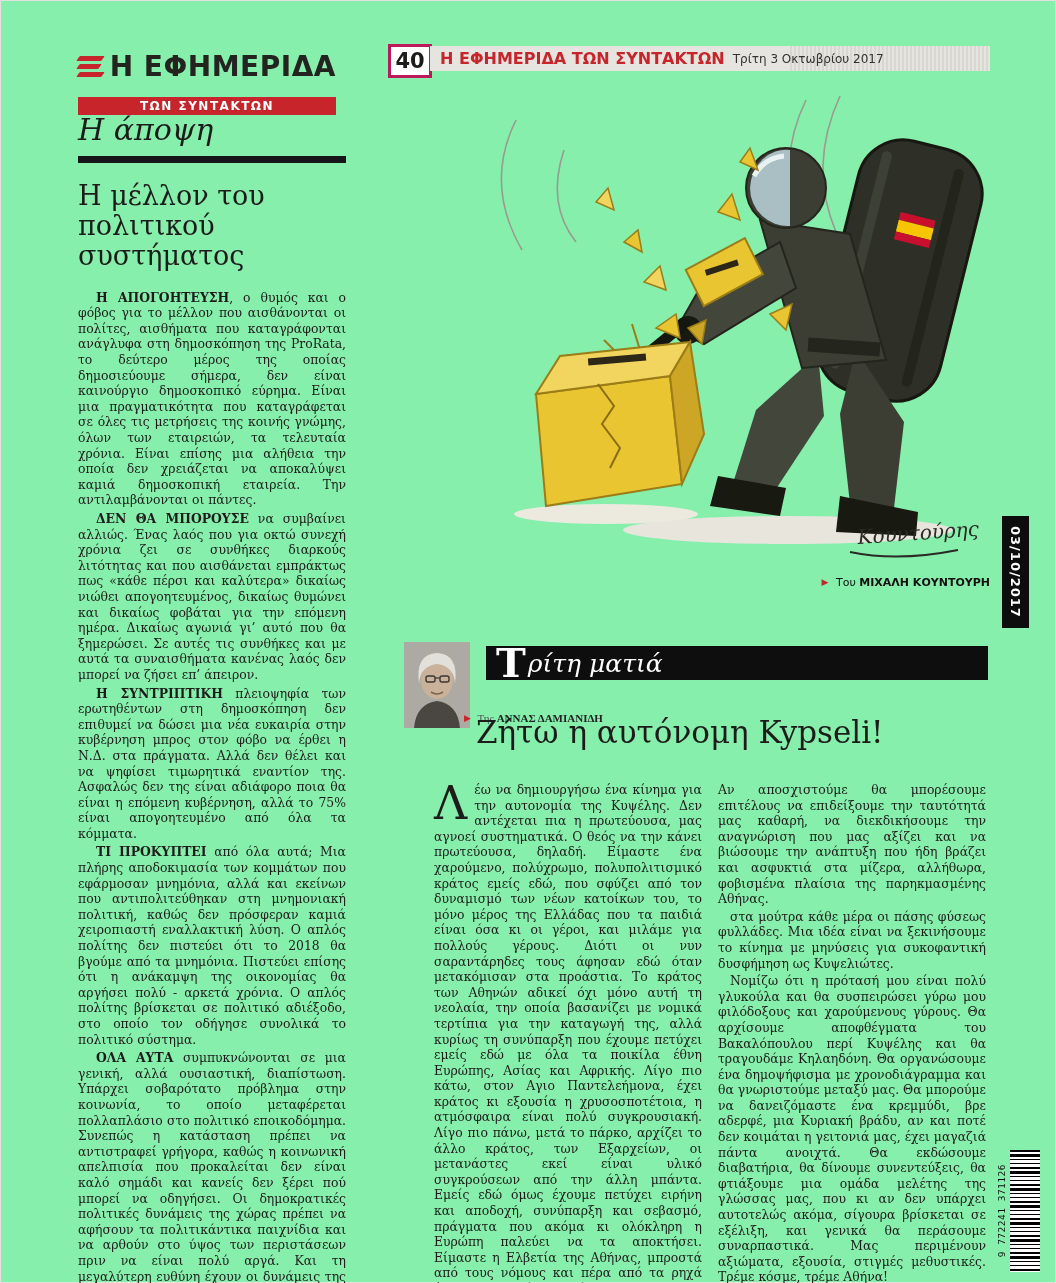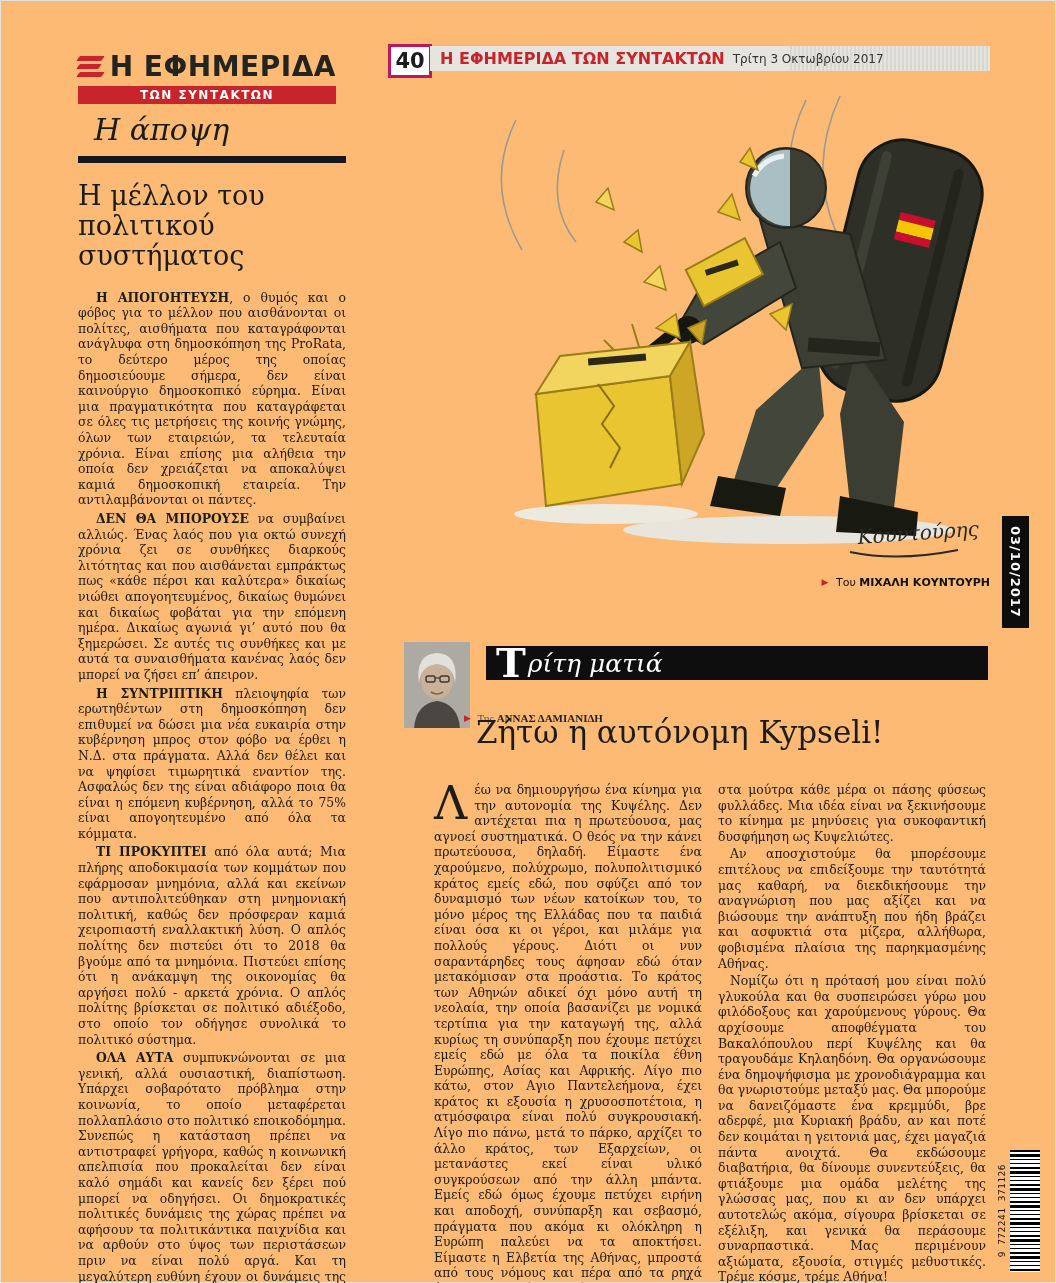--- a/index.html
+++ b/index.html
@@ -1,41 +1,41 @@
 <!DOCTYPE html>
 <html lang="el"><head>
 <meta charset="utf-8">
 <style>
   html,body{margin:0;padding:0;background:#eceae6;}
-  .page{position:relative;width:1056px;height:1283px;background:#fdba74;overflow:hidden;
+  .page{position:relative;width:1056px;height:1283px;background:#86efac;overflow:hidden;
         font-family:"DejaVu Serif",serif;color:#1c1c1a;box-shadow:inset 0 0 0 1px #e3e1db;}
 
   
   .masthead{position:absolute;left:78px;top:50px;width:258px;}
   .masthead-row{display:flex;align-items:center;gap:7px;}
   .logo-mark{width:34px;height:24px;display:flex;flex-direction:column;justify-content:center;gap:3px;}
   .logo-mark i{display:block;height:5px;background:#c8242b;transform:skewX(-35deg);border-radius:1px;}
   .logo-mark i:nth-child(2){width:88%;}
   .masthead-title{font-family:"DejaVu Sans",sans-serif;font-weight:bold;font-size:28px;letter-spacing:.5px;color:#23231f;white-space:nowrap;}
-  .masthead-band{margin-top:3px;background:#c8242b;color:#fff;font-family:"DejaVu Sans",sans-serif;
+  .masthead-band{margin-top:14px;background:#c8242b;color:#fff;font-family:"DejaVu Sans",sans-serif;
                  font-weight:bold;font-size:12px;text-align:center;padding:2px 0;letter-spacing:1.5px;}
 
   
   .pagenum-box{position:absolute;left:388px;top:44px;width:38px;height:28px;border:3px solid #be185d;background:#fff;
                font-family:"DejaVu Sans",sans-serif;font-weight:bold;font-size:21px;display:flex;align-items:center;justify-content:center;}
   .header-bar{position:absolute;left:430px;top:46px;width:560px;height:25px;background:#e5e4df;display:flex;align-items:center;gap:8px;
               padding:0 10px;box-sizing:border-box;font-family:"DejaVu Sans",sans-serif;}
   .header-paper{color:#c8242b;font-weight:bold;font-size:16px;white-space:nowrap;}
   .header-date{color:#333;font-size:12px;white-space:nowrap;}
   .header-texture{position:absolute;right:0;top:0;bottom:0;width:200px;
                   background:repeating-linear-gradient(90deg,rgba(0,0,0,.06) 0 2px,transparent 2px 4px);}
 
   
   .opinion{position:absolute;left:78px;top:112px;width:268px;}
-  .opinion-label{font-style:italic;font-size:30px;margin:0 16px 9px;font-weight:normal;}
+  .opinion-label{font-style:italic;font-size:30px;margin:0 0 9px;font-weight:normal;}
   .opinion-rule{height:7px;background:#15151a;margin-bottom:18px;}
   .opinion-headline{font-size:27px;line-height:1.12;margin:0 0 18px;font-weight:normal;}
   .opinion-body p{font-size:12.4px;line-height:15.6px;text-align:justify;margin:0 0 3px;}
   .opinion-body .lead{font-weight:bold;margin-left:18px;}
 
   
   .cartoon{position:absolute;left:388px;top:92px;width:602px;height:472px;}
   .cartoon svg{width:100%;height:100%;display:block;}
   .arc{fill:none;stroke:#9a9a90;stroke-width:1.6;}
   .cartoon-credit{position:absolute;left:388px;top:576px;width:602px;text-align:right;
@@ -212,22 +212,22 @@
     <span class="arrow">▶</span>
     <span class="byline-prefix">Της</span>
     <span class="byline-name">ΑΝΝΑΣ ΔΑΜΙΑΝΙΔΗ</span>
   </div>
   <h1 class="tm-headline">Ζήτω η αυτόνομη Kypseli!</h1>
 
   <div class="tm-col tm-col1">
     <span class="dropcap">Λ</span><span>έω να δημιουργήσω ένα κίνημα για την αυτονομία της Κυψέλης. Δεν αντέχεται πια η πρωτεύουσα, μας αγνοεί συστηματικά. Ο θεός να την κάνει πρωτεύουσα, δηλαδή. Είμαστε ένα χαρούμενο, πολύχρωμο, πολυπολιτισμικό κράτος εμείς εδώ, που σφύζει από τον δυναμισμό των νέων κατοίκων του, το μόνο μέρος της Ελλάδας που τα παιδιά είναι όσα κι οι γέροι, και μιλάμε για πολλούς γέρους. Διότι οι νυν σαραντάρηδες τους άφησαν εδώ όταν μετακόμισαν στα προάστια. Το κράτος των Αθηνών αδικεί όχι μόνο αυτή τη νεολαία, την οποία βασανίζει με νομικά τερτίπια για την καταγωγή της, αλλά κυρίως τη συνύπαρξη που έχουμε πετύχει εμείς εδώ με όλα τα ποικίλα έθνη Ευρώπης, Ασίας και Αφρικής. Λίγο πιο κάτω, στον Αγιο Παντελεήμονα, έχει κράτος κι εξουσία η χρυσοσποτέτοια, η ατμόσφαιρα είναι πολύ συγκρουσιακή. Λίγο πιο πάνω, μετά το πάρκο, αρχίζει το άλλο κράτος, των Εξαρχείων, οι μετανάστες εκεί είναι υλικό συγκρούσεων από την άλλη μπάντα. Εμείς εδώ όμως έχουμε πετύχει ειρήνη και αποδοχή, συνύπαρξη και σεβασμό, πράγματα που ακόμα κι ολόκληρη η Ευρώπη παλεύει να τα αποκτήσει. Είμαστε η Ελβετία της Αθήνας, μπροστά από τους νόμους και πέρα από τα ρηχά ένθετα ρεπορτάζ της χώρας.</span>
   </div>
   <div class="tm-col tm-col2">
+    <p>Αν αποσχιστούμε θα μπορέσουμε επιτέλους να επιδείξουμε την ταυτότητά μας καθαρή, να διεκδικήσουμε την αναγνώριση που μας αξίζει και να βιώσουμε την ανάπτυξη που ήδη βράζει και ασφυκτιά στα μίζερα, αλλήθωρα, φοβισμένα πλαίσια της παρηκμασμένης Αθήνας.</p>
     <p>στα μούτρα κάθε μέρα οι πάσης φύσεως φυλλάδες. Μια ιδέα είναι να ξεκινήσουμε το κίνημα με μηνύσεις για συκοφαντική δυσφήμηση ως Κυψελιώτες.</p>
-    <p>Αν αποσχιστούμε θα μπορέσουμε επιτέλους να επιδείξουμε την ταυτότητά μας καθαρή, να διεκδικήσουμε την αναγνώριση που μας αξίζει και να βιώσουμε την ανάπτυξη που ήδη βράζει και ασφυκτιά στα μίζερα, αλλήθωρα, φοβισμένα πλαίσια της παρηκμασμένης Αθήνας.</p>
     <p>Νομίζω ότι η πρότασή μου είναι πολύ γλυκούλα και θα συσπειρώσει γύρω μου φιλόδοξους και χαρούμενους γύρους. Θα αρχίσουμε αποφθέγματα του Βακαλόπουλου περί Κυψέλης και θα τραγουδάμε Κηλαηδόνη. Θα οργανώσουμε ένα δημοψήφισμα με χρονοδιάγραμμα και θα γνωριστούμε μεταξύ μας. Θα μπορούμε να δανειζόμαστε ένα κρεμμύδι, βρε αδερφέ, μια Κυριακή βράδυ, αν και ποτέ δεν κοιμάται η γειτονιά μας, έχει μαγαζιά πάντα ανοιχτά. Θα εκδώσουμε διαβατήρια, θα δίνουμε συνεντεύξεις, θα φτιάξουμε μια ομάδα μελέτης της γλώσσας μας, που κι αν δεν υπάρχει αυτοτελώς ακόμα, σίγουρα βρίσκεται σε εξέλιξη, και γενικά θα περάσουμε συναρπαστικά. Μας περιμένουν αξιώματα, εξουσία, στιγμές μεθυστικές. Τρέμε κόσμε, τρέμε Αθήνα!</p>
   </div>
 
   <div class="barcode">
     <span class="barcode-num">9 772241 371126</span>
     <span class="barcode-bars"></span>
   </div>
 
 </div>
 

